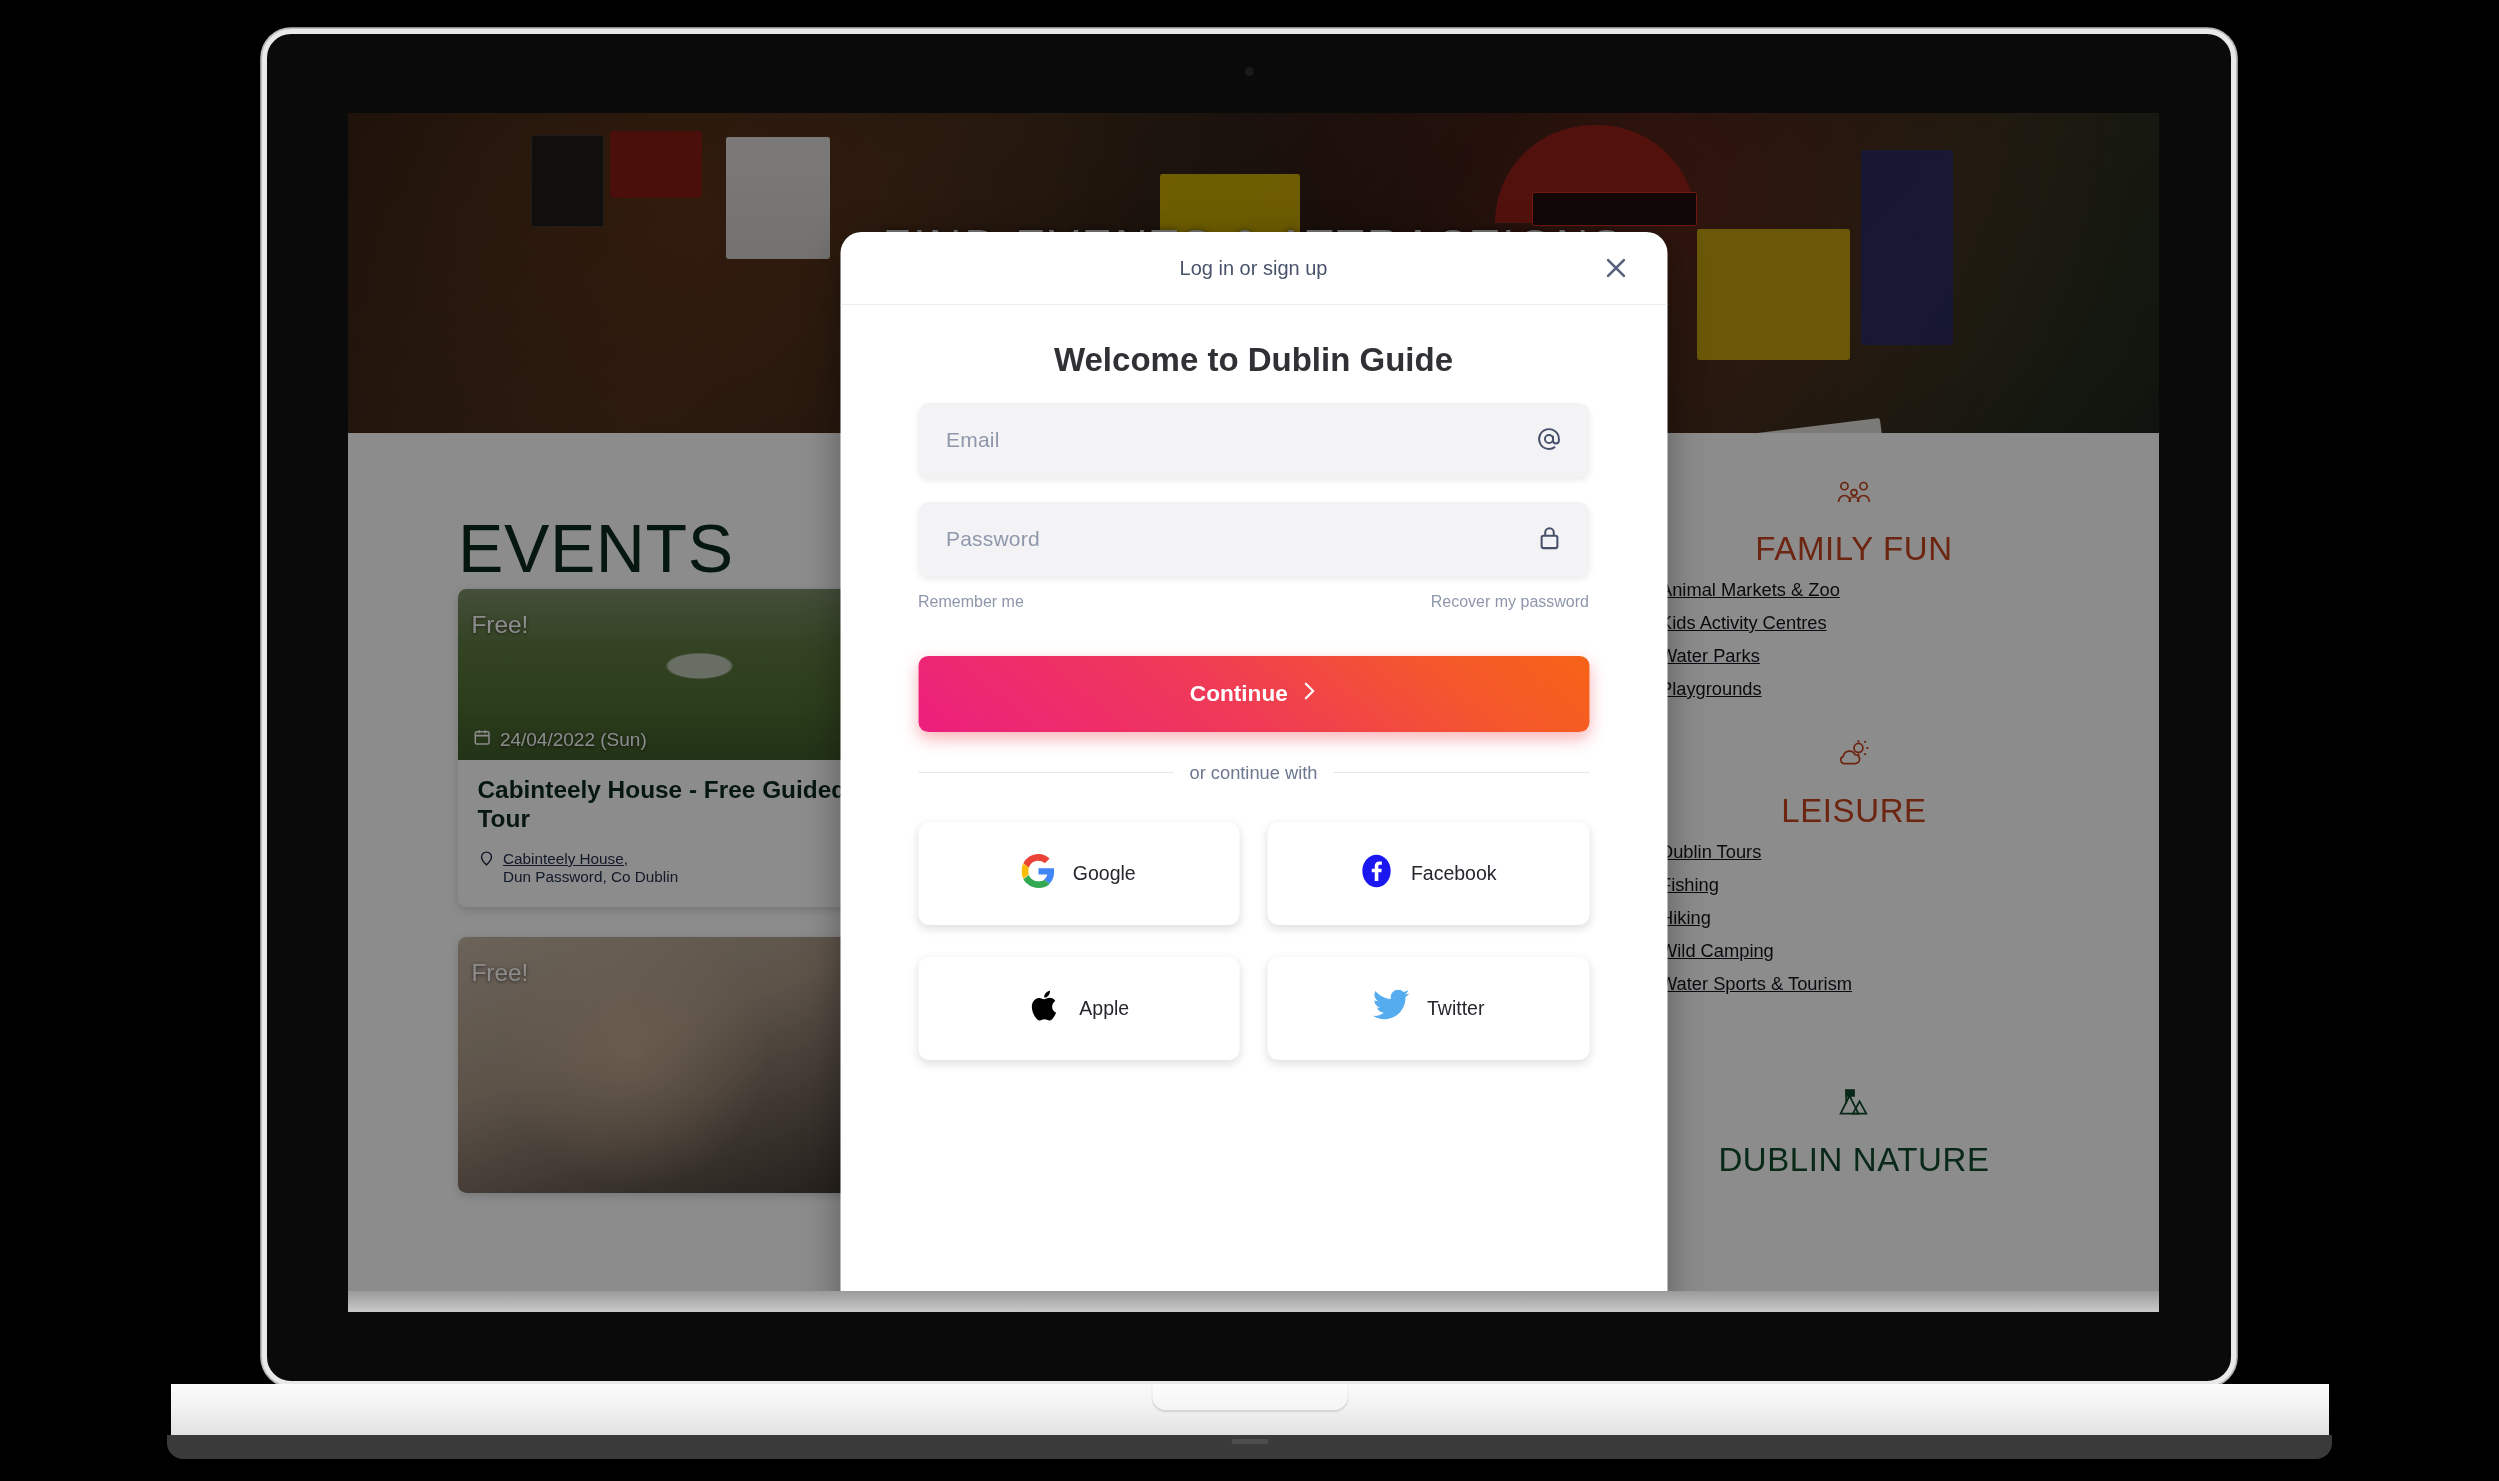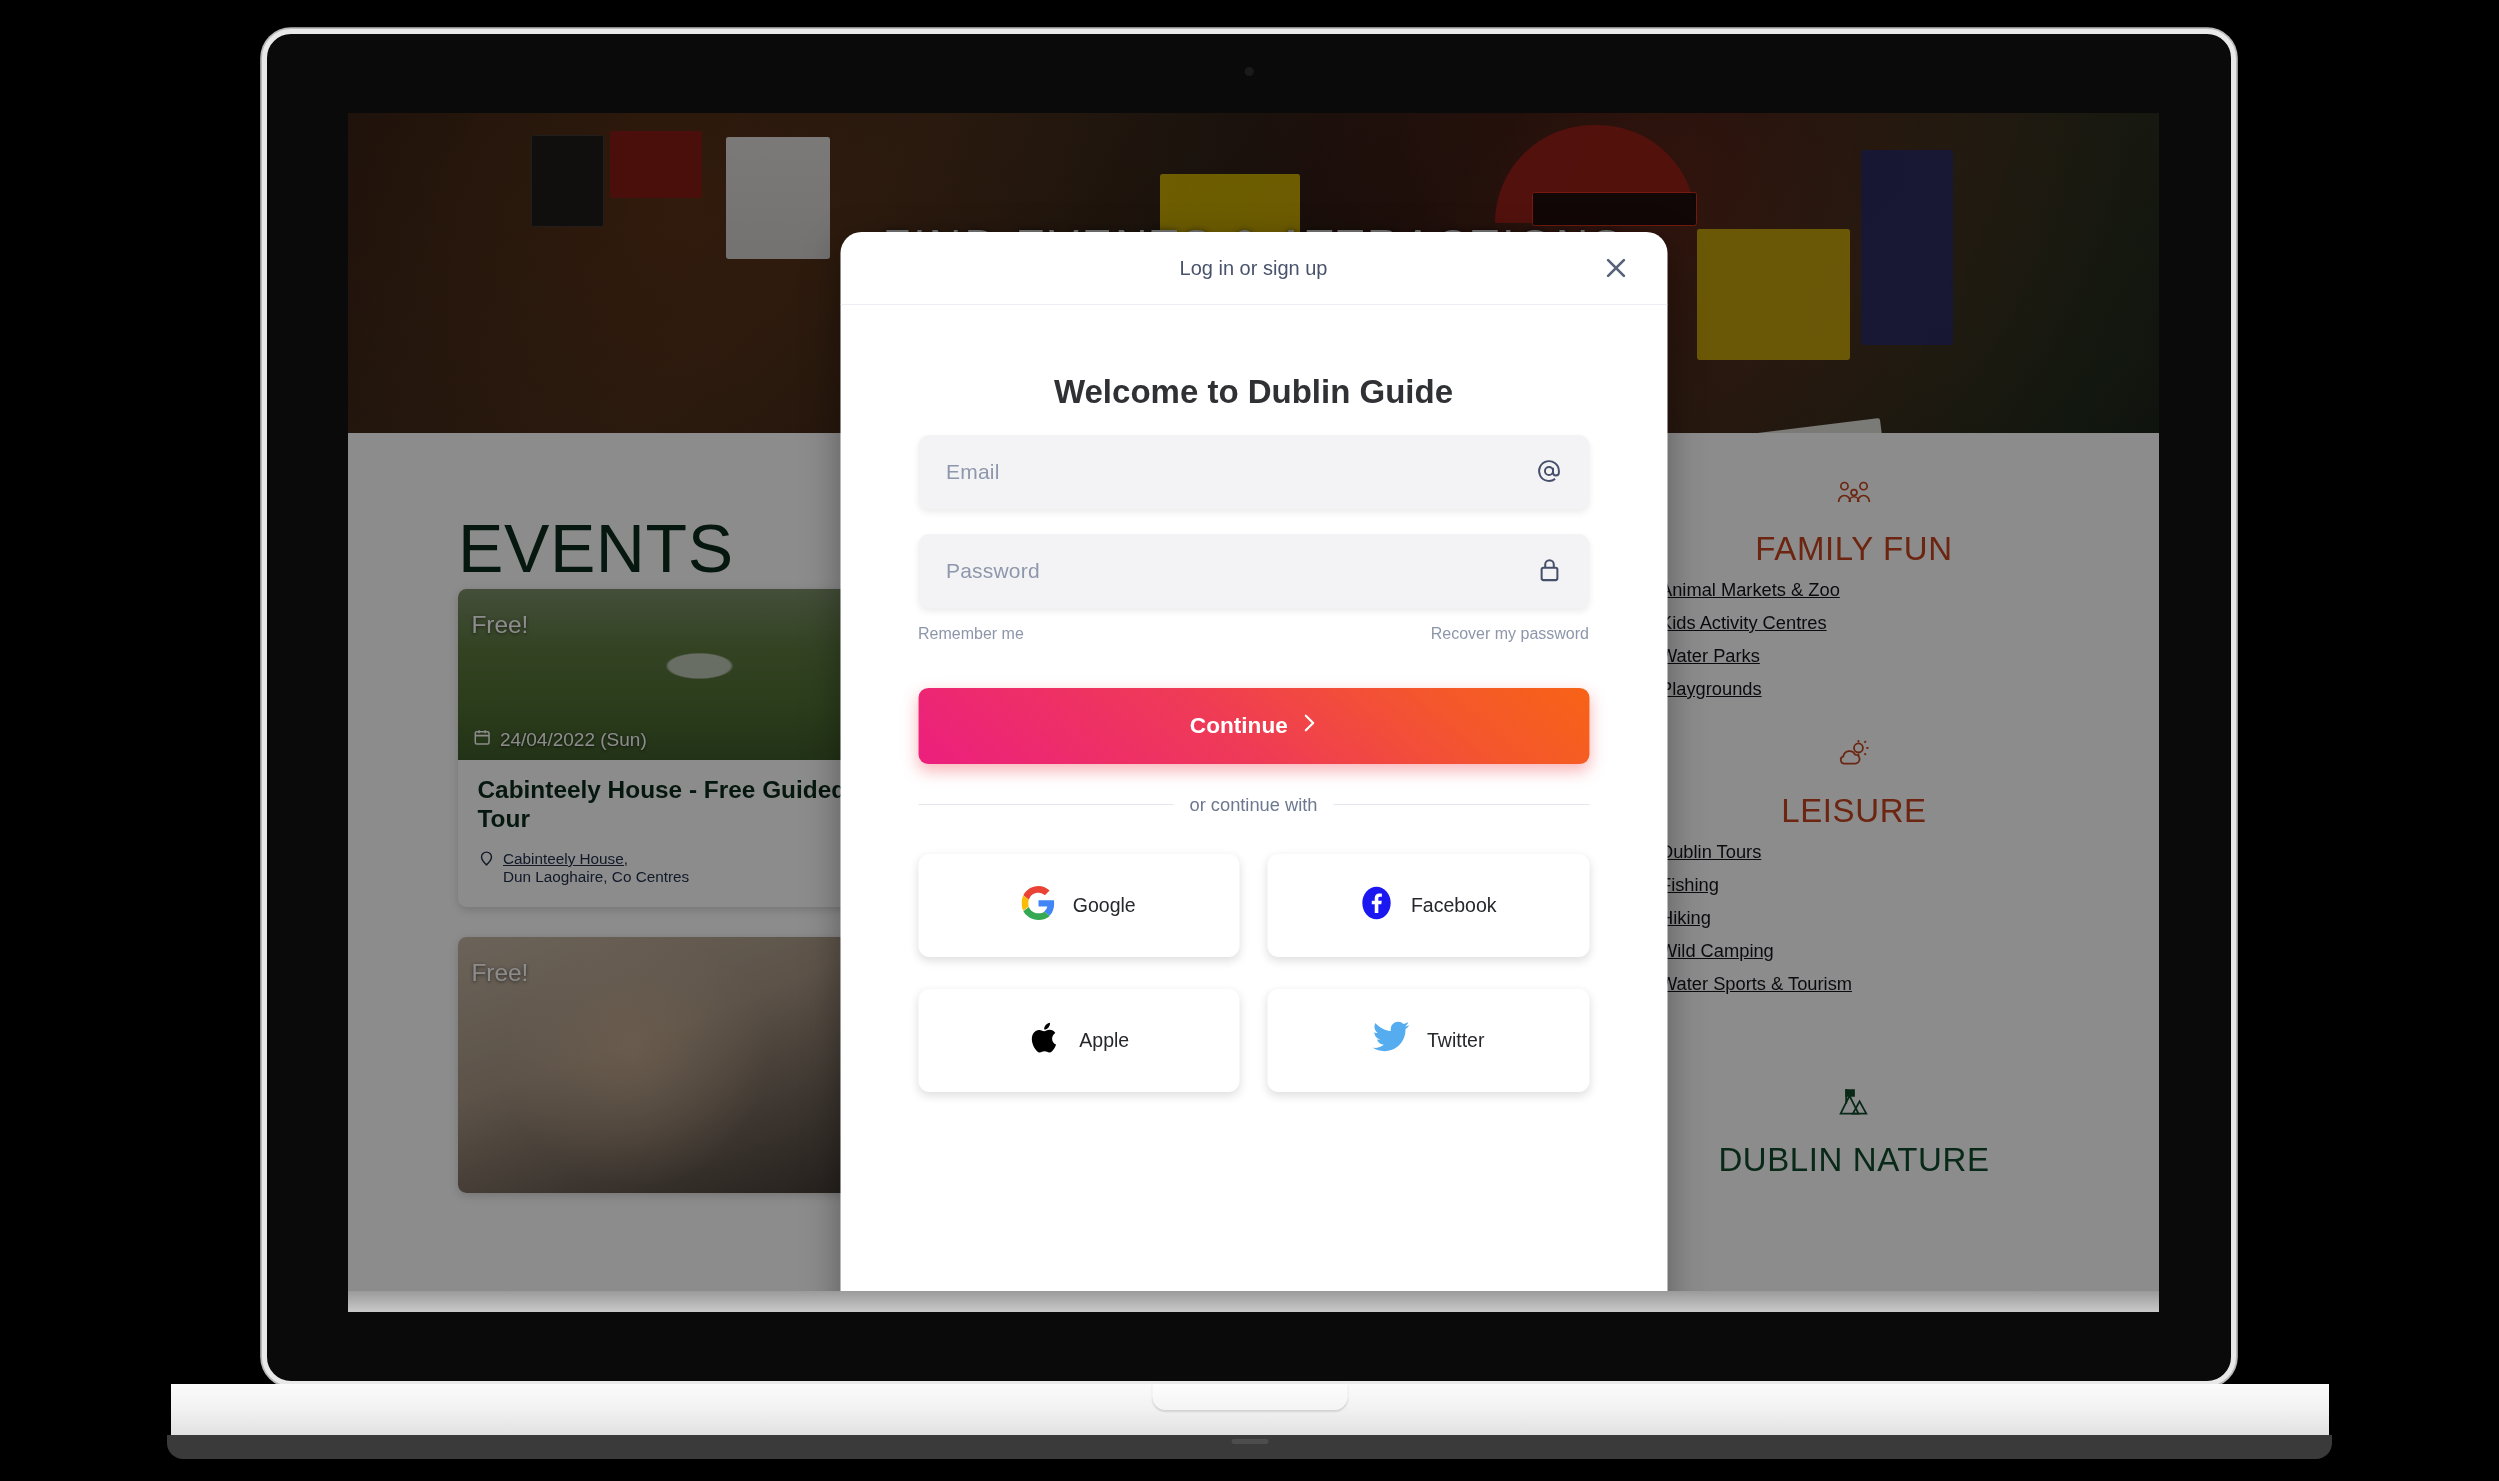--- a/index.html
+++ b/index.html
@@ -139,21 +139,21 @@
   }
   .modal-head h2 { font-size: 20px; font-weight: 400; color: #48536b; }
   .close-btn {
     position: absolute; right: 35px; top: 50%; transform: translateY(-50%);
     width: 33px; height: 33px; display: flex; align-items: center; justify-content: center;
     color: #58637c; cursor: pointer; background: none; border: none;
   }
   .modal-body { padding: 0 78px; }
   .welcome {
     text-align: center; font-size: 33px; font-weight: 700; color: #2f3134;
-    margin-top: 68px;
+    margin-top: 36px;
   }
   .field {
     position: relative; height: 74px; margin-top: 24.4px;
     background: #f3f3f5; border-radius: 11px;
     box-shadow: 0 3.1px 6.1px rgba(0,0,0,.07);
     display: flex; align-items: center; padding: 0 28px;
   }
   .field .ph { font-size: 21px; color: #8e97ab; letter-spacing: 0.2px; }
   .field .ficon { position: absolute; right: 27px; top: 50%; transform: translateY(-50%); color: #46506b; }
   .row-meta {
@@ -246,21 +246,21 @@
             <div class="ev-body">
               <div class="ev-name">Cabinteely House - Free Guided Tour</div>
               <div class="ev-loc">
                 <span>
                   <svg width="17" height="17" viewBox="0 0 24 24" fill="none" stroke="#22304d" stroke-width="2">
                     <path d="M12 21s7-6.3 7-11a7 7 0 1 0-14 0c0 4.7 7 11 7 11z"></path>
                   </svg>
                 </span>
                 <span>
                   <u>Cabinteely House,</u>
-                  <span class="l2">Dun Laoghaire, Co Centres</span>
+                  <span class="l2">Dun Password, Co Dublin</span>
                 </span>
               </div>
             </div>
           </div>
 
           <div class="ev-card" style="top:504px;height:256px;">
             <div class="photo ev-photo-2" style="height:256px;">
               <div class="badge-free">Free!</div>
               <div class="heart">
                 <svg width="29" height="27" viewBox="0 0 24 22" fill="none" stroke="#ffffff" stroke-width="1.8">

